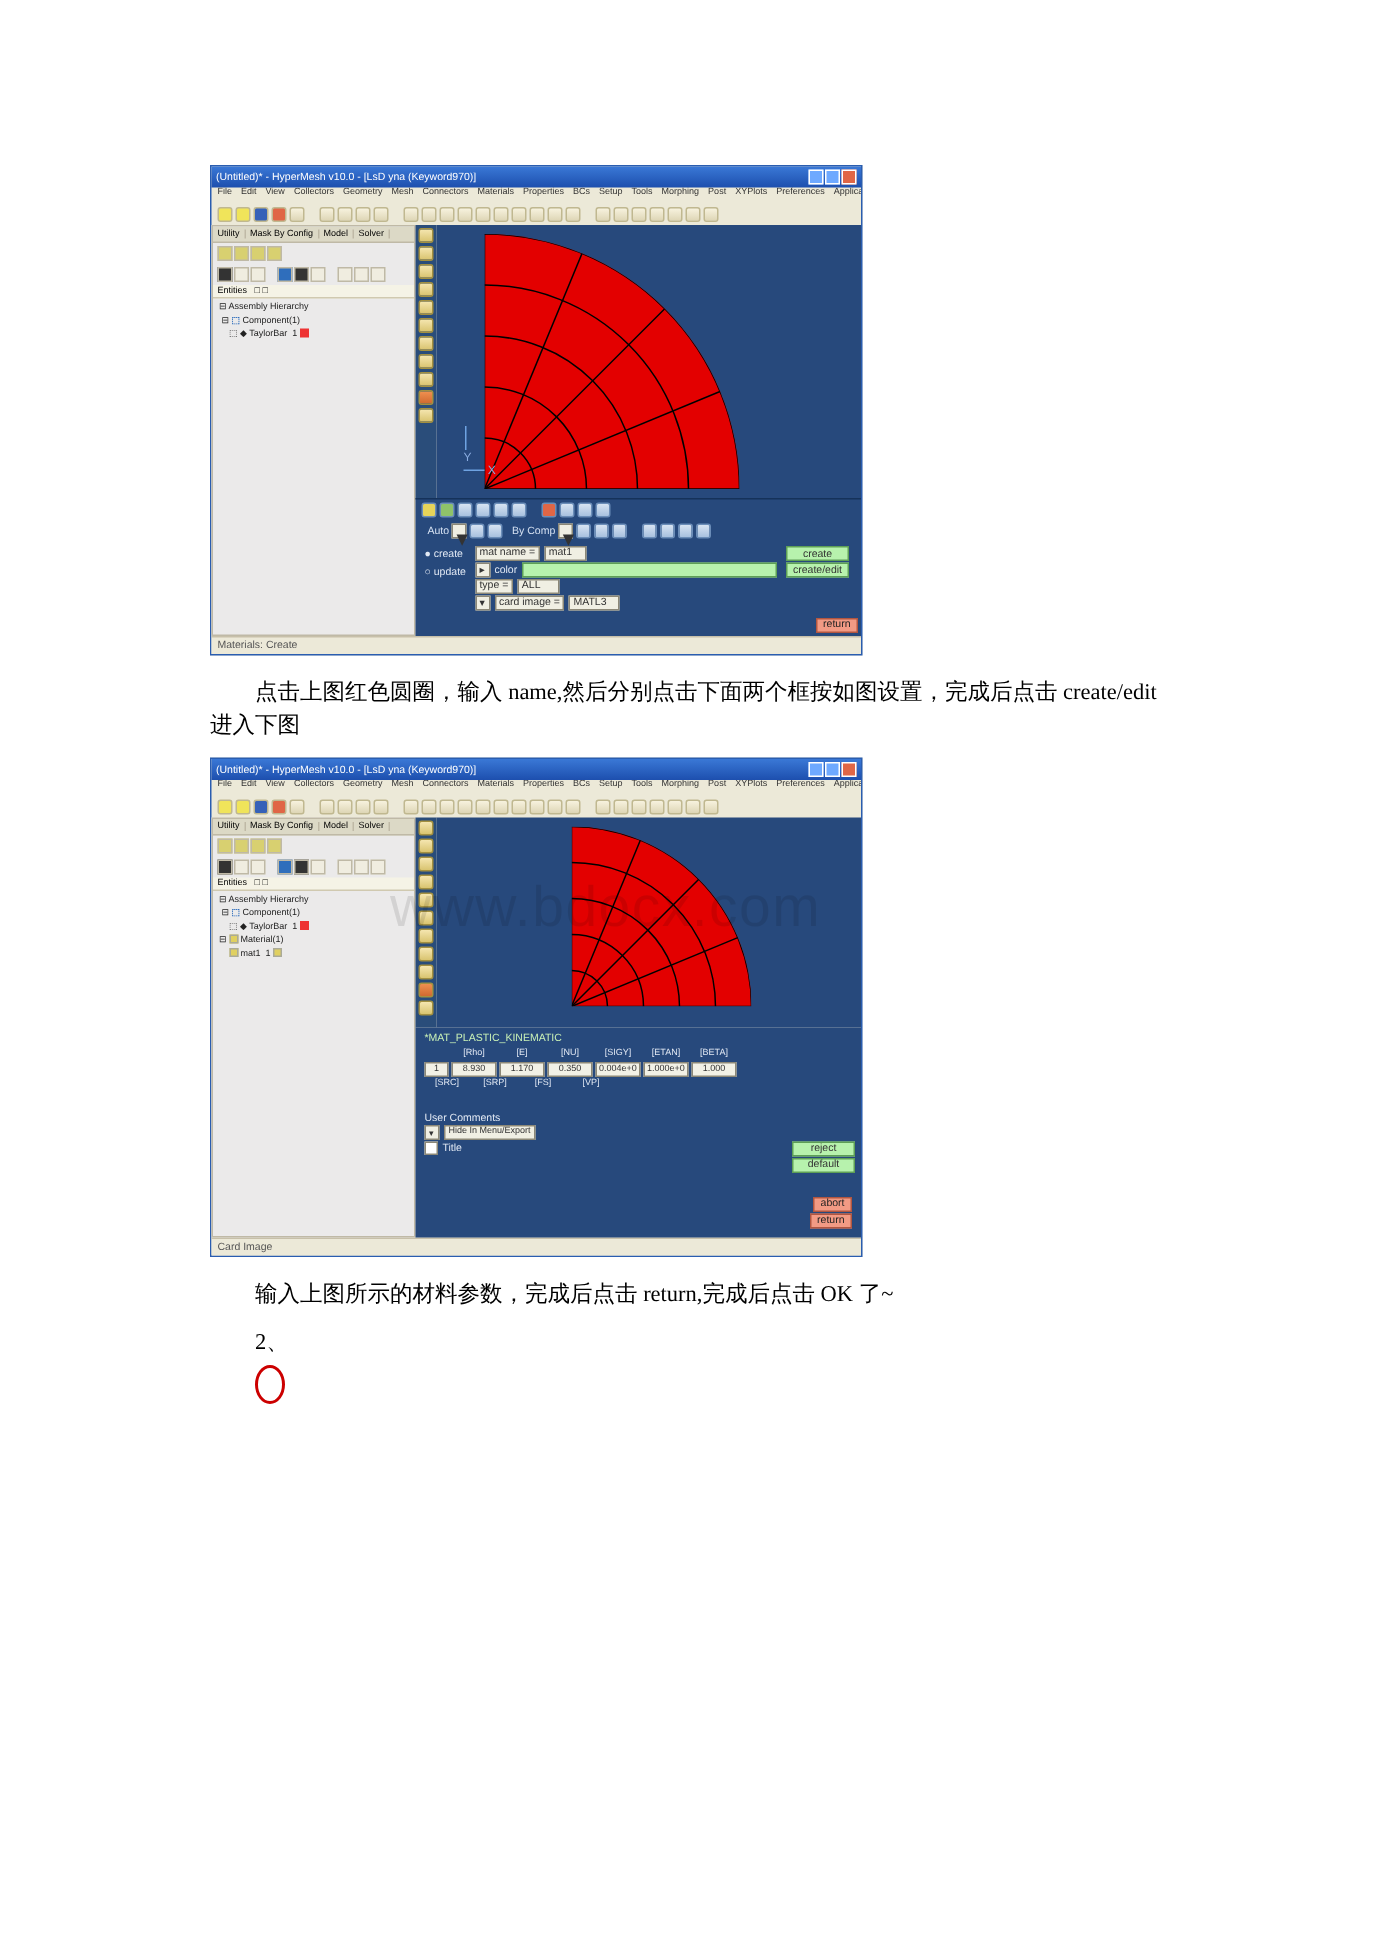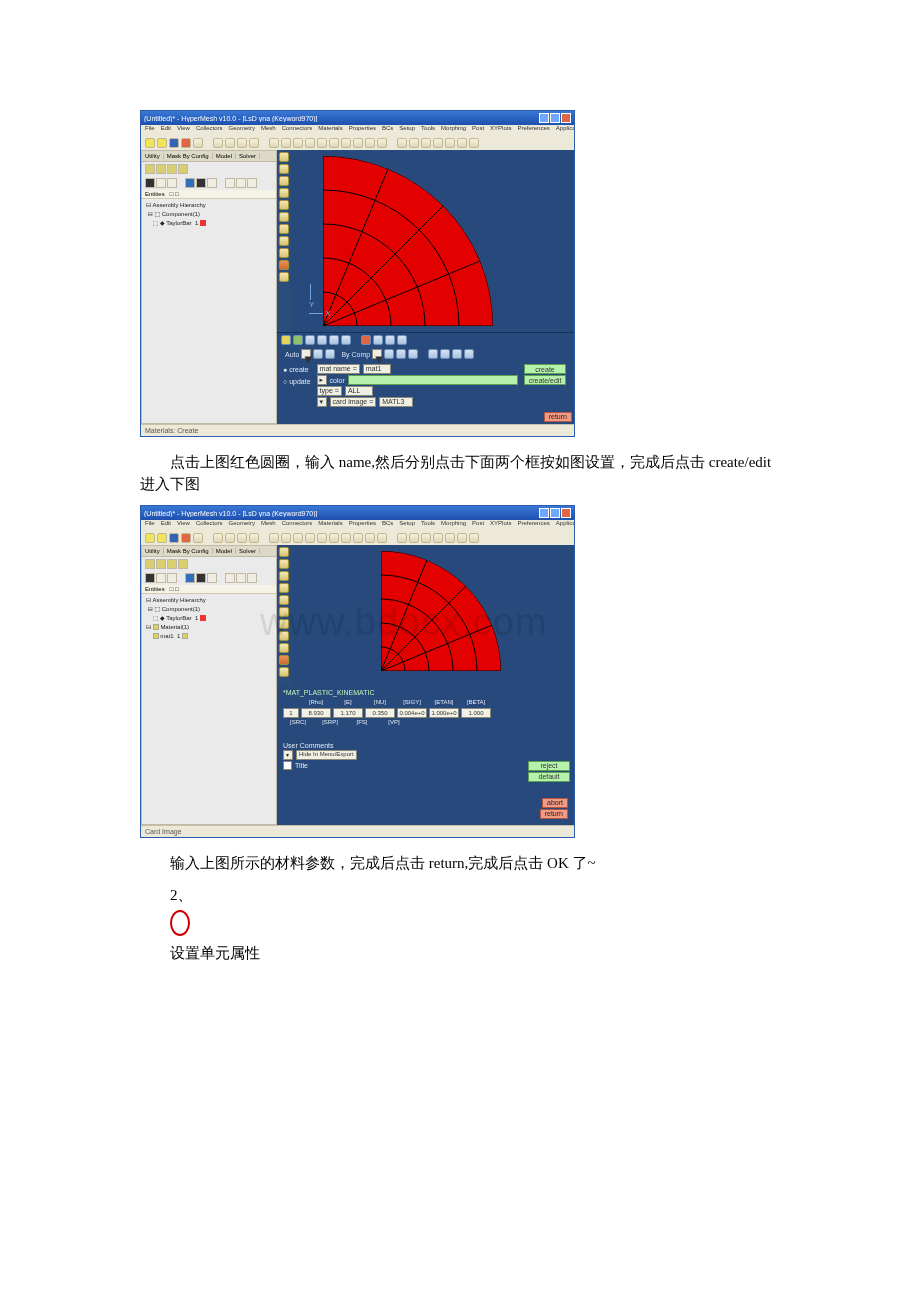--- a/index.html
+++ b/index.html
@@ -70,21 +70,21 @@
     .cellhdr { background:none; border:none; color:#e2e9f4; }
     .comments { margin-top:14px; font:7px Arial; color:#e2e9f4; }
     .comments .row { display:flex; align-items:center; gap:3px; margin-top:1px; }
     .combo2 { background:#f0efe3; border:1px solid #8c8877; height:10px; padding:0 2px; color:#333; font:6px Arial;}
     .ck { width:9px; height:9px; border:1px solid #8c8877; background:#fff; font-size:0; }
     .redgrp { display:flex; flex-direction:column; gap:1px; align-items:flex-end; padding:2px; }
 
     .doctext { line-height: 22px; }
     .indent { text-indent: 2em; }
     .ellipse { display:inline-block; width:20px; height:26px; border:2px solid #c00; border-radius:50%; vertical-align:middle; }
-    .watermark { position:absolute; left:260px; top:601px; font:38px Arial; color:rgba(0,0,0,0.10); letter-spacing:1px; pointer-events:none; white-space:nowrap; }
+    .watermark { position:absolute; left:260px; top:584px; font:38px Arial; color:rgba(0,0,0,0.10); letter-spacing:1px; pointer-events:none; white-space:nowrap; }
   </style>
 </head>
 <body>
 
 <div class="page">
 
   <div class="appwin">
     <div class="titlebar">
       <div class="titlebar-text">(Untitled)* - HyperMesh v10.0 - [LsD yna (Keyword970)]</div>
       <div class="winctrls">
@@ -485,17 +485,16 @@
       </div>
     </div>
     <div class="statusbar">
         <span>Card Image</span>
       </div>
   </div>
 
   <p class="doctext indent" style="margin-top:12px;">输入上图所示的材料参数，完成后点击 return,完成后点击 OK 了~</p>
   <p class="doctext indent" style="margin-top:10px;">2、</p>
   <p class="indent" style="margin-top:4px;"><span class="ellipse"></span></p>
-  <p class="doctext indent" style="margin-top:6px;">设置单元属性</p>
 
 </div>
 
 <div class="watermark">www.bdocx.com</div>
 
 </body></html>

